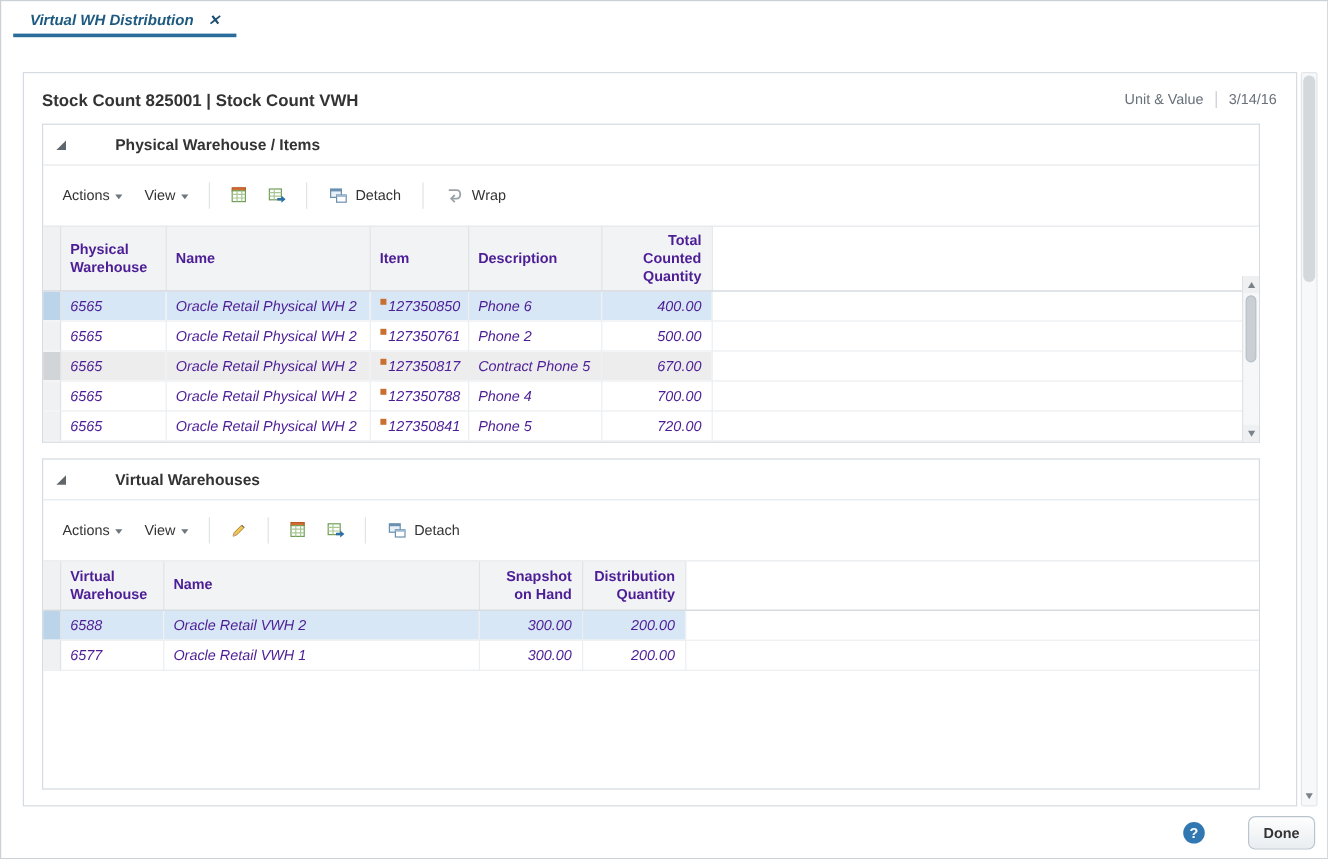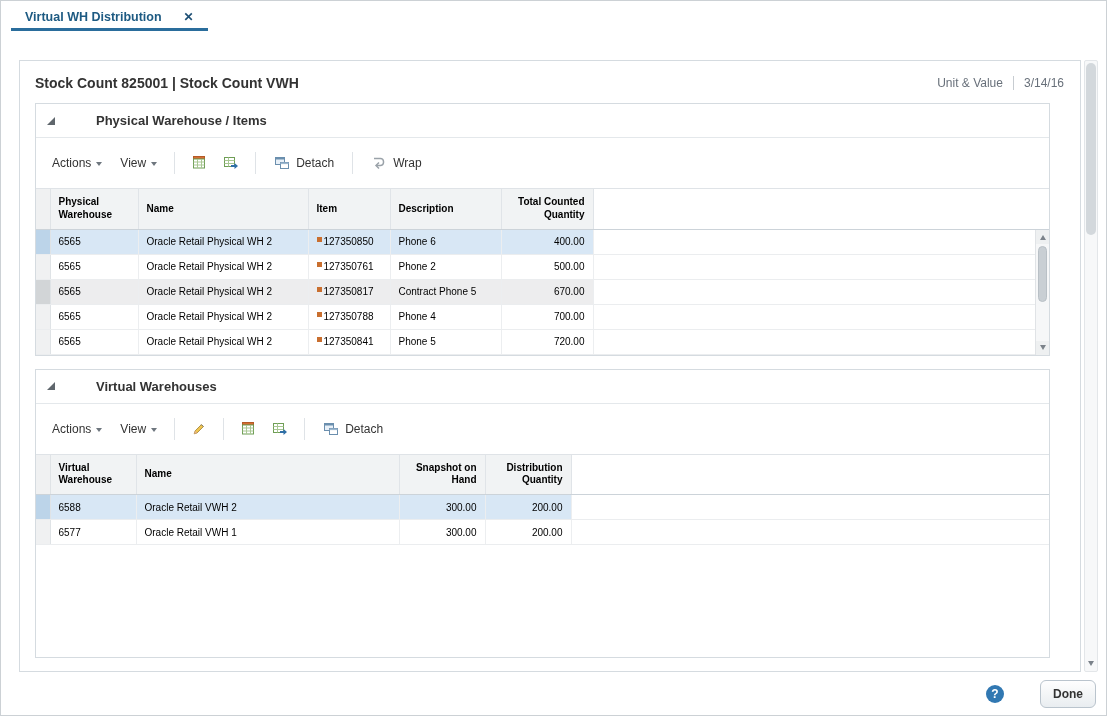--- a/index.html
+++ b/index.html
@@ -4,22 +4,22 @@
 <style>
   * { box-sizing: border-box; margin: 0; padding: 0; }
   html,body { background:#fff; }
   body { font-family: "Liberation Sans", sans-serif; color:#333; }
 
   .window { width:1107px; height:716px; border:1px solid #ccd1d5; background:#fff;
             display:flex; flex-direction:column; overflow:hidden; }
 
   
   .tab-bar { height:30px; display:flex; align-items:flex-end; padding-left:10px; flex:0 0 auto; }
-  .tab { display:flex; align-items:center; gap:22px; padding:6px 14px 4px 14px;
-         border-bottom:3px solid #2a6d9c; cursor:pointer; }
+  .tab { display:flex; align-items:center; gap:12px; padding:6px 14px 4px 14px;
+         border-bottom:3px solid #2a6d9c; cursor:pointer;font-style:italic; }
   .tab-label { color:#1d5a82; font-size:12.5px; font-weight:bold; }
   .tab-close { color:#1d4f74; font-size:12px; font-weight:bold; line-height:1; cursor:pointer; }
 
   
   .content-row { flex:1 1 auto; display:flex; margin:29px 8px 0 18px; min-height:0; }
   .main-panel { flex:1; border:1px solid #d5dbe0; background:#fff;
                 display:flex; flex-direction:column; min-width:0; }
 
   .panel-header { display:flex; justify-content:space-between; align-items:center;
                   padding:14px 16px 12px 15px; flex:0 0 auto; }
@@ -41,27 +41,27 @@
               font-family:inherit; font-size:12px; color:#333; padding:6px 8px; cursor:pointer; }
   .caret { width:0; height:0; border-left:3.5px solid transparent; border-right:3.5px solid transparent;
            border-top:4px solid #6e767e; margin-top:2px; display:inline-block; }
   .tsep { width:1px; height:22px; background:#dfe3e7; margin:0 7px; flex:0 0 auto; }
   .icon-btn { background:none; border:none; padding:5px 7px; cursor:pointer; display:flex; align-items:center; }
   .tool-btn { display:flex; align-items:center; gap:6px; background:none; border:none;
               font-family:inherit; font-size:12px; color:#333; padding:5px 9px; cursor:pointer; }
 
   
   .table-wrap { position:relative; border-top:1px solid #dfe3e7; flex:0 0 auto; }
-  table.grid { border-collapse:collapse; width:100%; table-layout:fixed; font-size:10px; color:#000000; }
+  table.grid { border-collapse:collapse; width:100%; table-layout:fixed; font-size:12px; color:#4c1d95; }
   table.grid th { background:#f1f3f4; font-weight:bold; text-align:left; padding:4px 8px;
                   border-bottom:1px solid #ccd3d9; border-right:1px solid #e0e4e8;
                   height:40px; vertical-align:middle; line-height:1.25; }
   table.grid th.num { text-align:right;margin-top:46px; }
   table.grid td { padding:4px 8px; height:25px; border-bottom:1px solid #ebedef;
-                  border-right:1px solid #eceef0; white-space:nowrap; overflow:hidden; vertical-align:middle; }
+                  border-right:1px solid #eceef0; white-space:nowrap; overflow:hidden; vertical-align:middle;font-style:italic; }
   table.grid td.num { text-align:right; }
   table.grid tr.sel td { background:#d8e7f5; }
   table.grid tr.cur td { background:#ededee; }
   table.grid th.gutter, table.grid td.gutter { background:#f0f1f2; border-right:1px solid #dfe3e6; padding:0; }
   table.grid tr.sel td.gutter { background:#bcd4e9; }
   table.grid tr.cur td.gutter { background:#d2d5d7; }
   table.grid th.filler, table.grid td.filler { background:#fff !important; border-right:none; }
 
   .ctx-marker { display:inline-block; width:5px; height:5px; background:#c96f2f;
                 margin-right:2px; vertical-align:top; margin-top:1px; }

